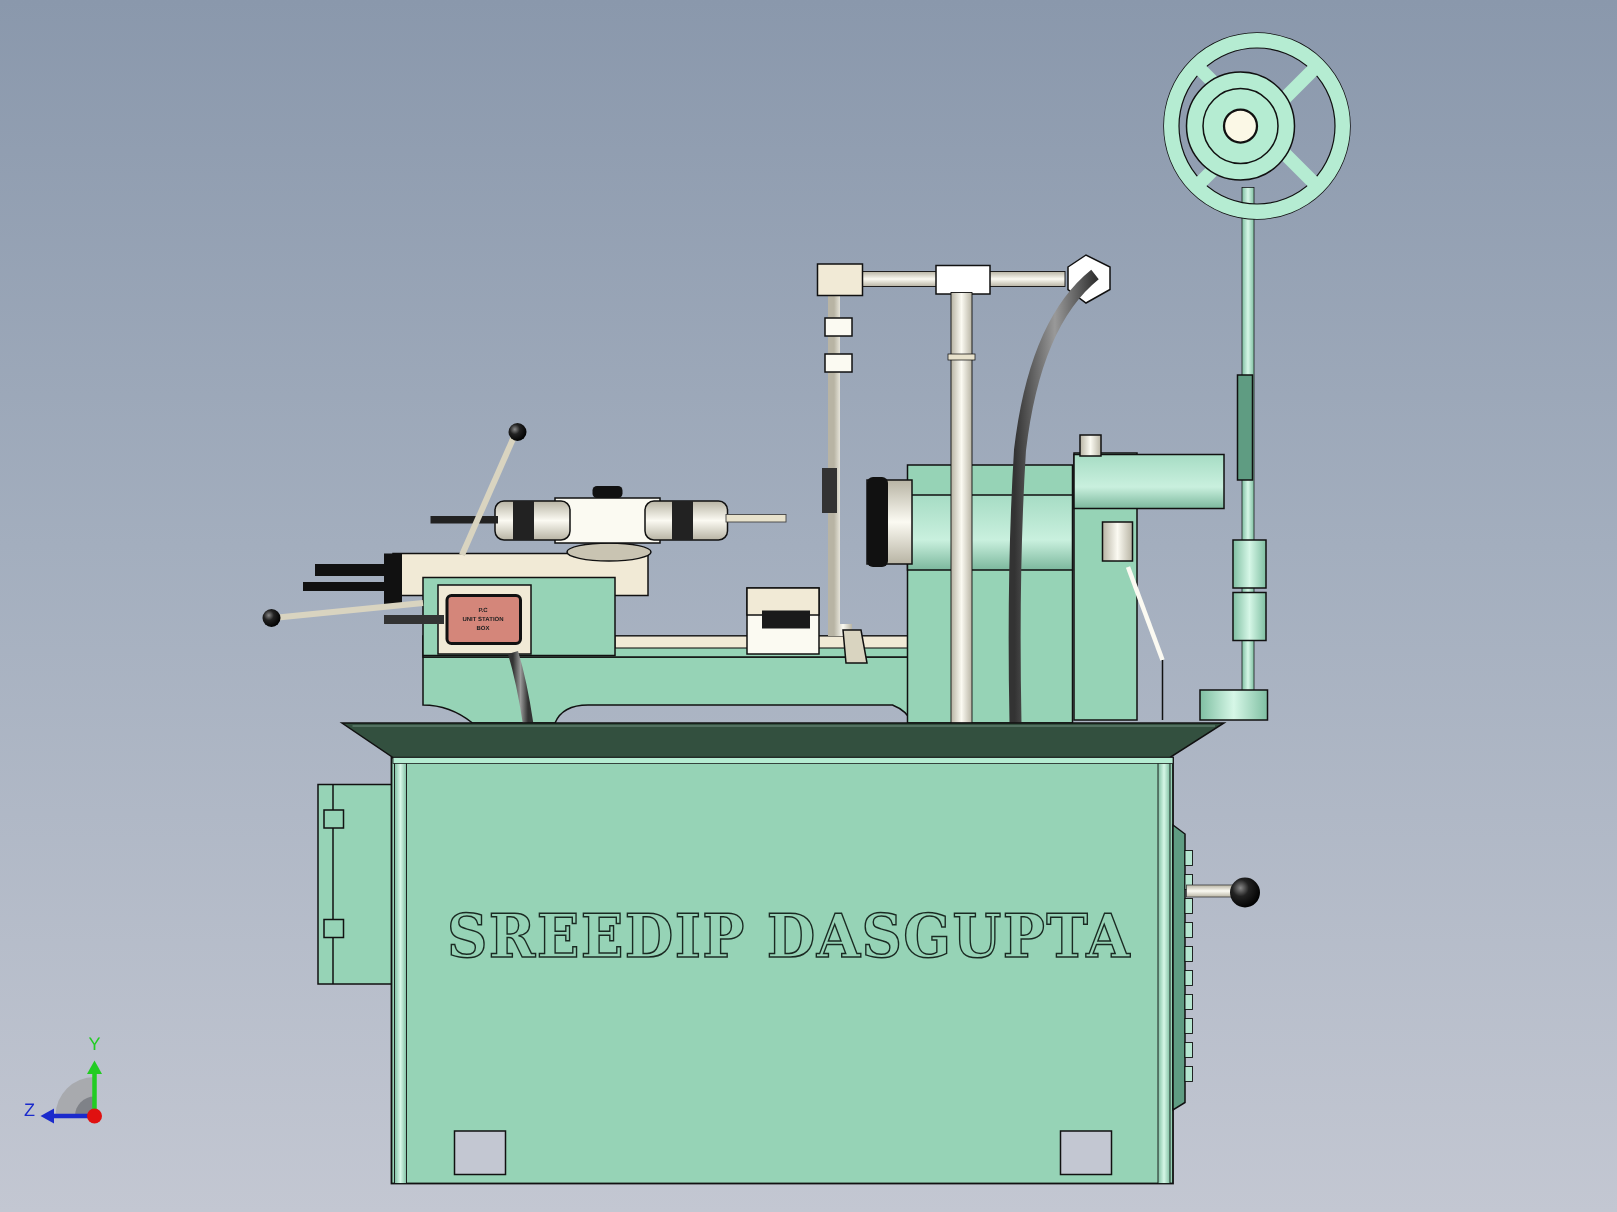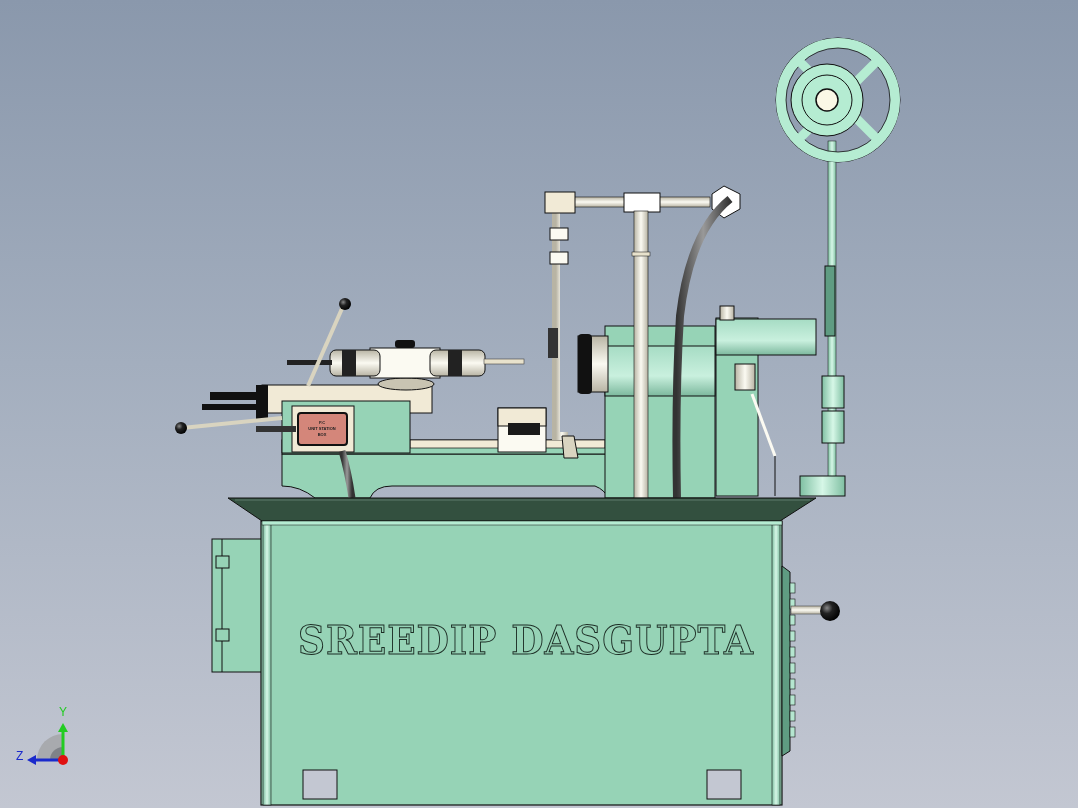--- a/index.html
+++ b/index.html
@@ -1,19 +1,19 @@
 <!DOCTYPE html>
 <html><head>
 <meta charset="utf-8">
 <style>
   html,body{margin:0;padding:0;}
   body{width:1078px;height:808px;overflow:hidden;
     background:linear-gradient(180deg,#8a98ac 0%,#a3aebe 45%,#c3c7d2 100%);
     font-family:"DejaVu Sans",sans-serif;}
-  #viewport{position:absolute;left:0;top:16px;width:1078px;height:656px;}
+  #viewport{position:absolute;left:0;top:0;width:1078px;height:656px;}
   .stencil{font-family:"DejaVu Serif",serif;font-weight:bold;font-size:40px;
     fill:none;stroke:#1a2a22;stroke-width:1;letter-spacing:1px;}
   .plate-text{font-family:"Liberation Sans",sans-serif;font-size:4px;fill:#222;font-weight:bold;}
   .axis-label{font-family:"Liberation Sans",sans-serif;font-size:12px;}
 </style>
 </head>
 <body>
 
 <div id="viewport">
 <svg width="1078" height="808" viewBox="0 0 1078 808" xmlns="http://www.w3.org/2000/svg">

